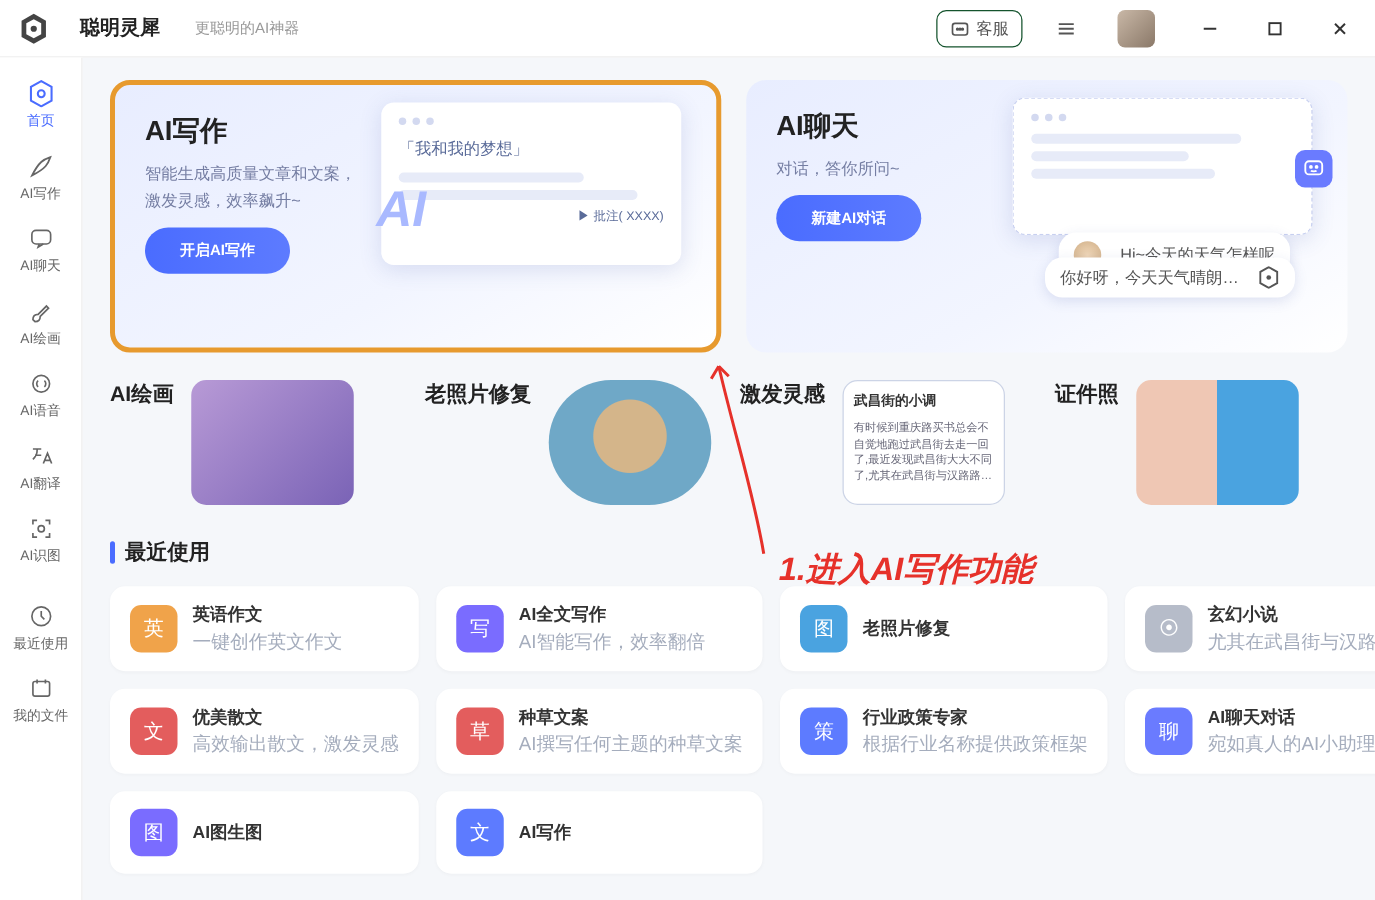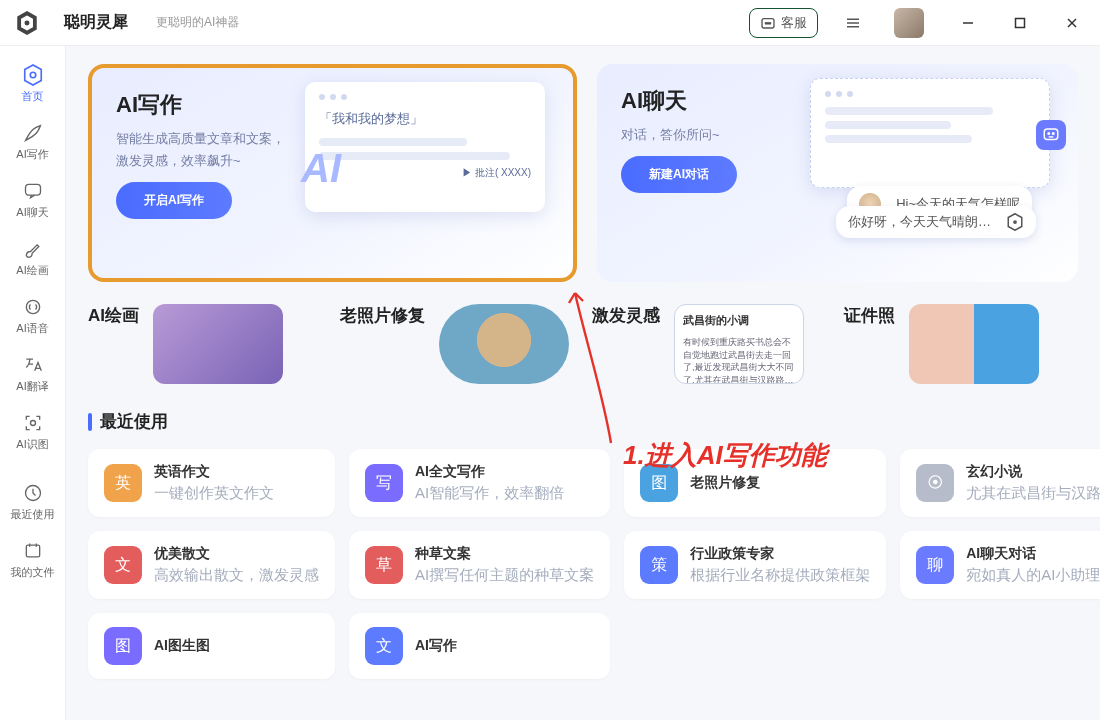--- a/index.html
+++ b/index.html
@@ -37,21 +37,21 @@
 .mock-line{height:8px;background:#e7ebf8;border-radius:4px;margin-bottom:6px}
 .mock-chip{position:absolute;bottom:22px;right:10px;background:#fff;border-radius:24px;padding:8px 16px;font-size:13px;color:#555;box-shadow:0 4px 14px rgba(60,80,160,.15);display:flex;align-items:center;gap:8px}
 .ai-mark{position:absolute;left:-4px;top:64px;font-size:40px;font-weight:700;color:#a9b9ff;font-style:italic}
 .chat-bubble{position:absolute;background:#fff;border-radius:14px;padding:7px 12px;font-size:13px;color:#555;box-shadow:0 3px 10px rgba(60,80,160,.15);display:flex;align-items:center;gap:15px}
 .chat-b1{right:28px;top:108px}
 .chat-b2{right:24px;bottom:20px}
 .chat-ava{width:22px;height:22px;border-radius:11px;background:radial-gradient(circle,#f0d7b8,#cfae87)}
 .tool-row{display:flex;gap:18px;margin-top:22px}
 .tool-card{flex:1;display:flex;gap:14px;align-items:flex-start;cursor:pointer}
 .tool-card strong{font-size:17px;font-weight:700;color:#222}
-.tool-thumb{width:130px;height:80px;border-radius:12px;background:#dde4f2;overflow:hidden;position:relative}
+.tool-thumb{width:130px;height:100px;border-radius:12px;background:#dde4f2;overflow:hidden;position:relative}
 .thumb-paint{background:linear-gradient(135deg,#b89ad6,#7a63b6)}
 .thumb-photo{background:radial-gradient(circle at 50% 45%,#d4b58a 0%,#d4b58a 34%,#6fa8c7 35%);border-radius:52px}
 .thumb-text{background:#fff;border:1px solid #ccd4e6;padding:8px;font-size:9px;color:#748}
 .thumb-id{background:linear-gradient(90deg,#efc7b4 0 50%,#4aa3e0 50%)}
 .section-title{display:flex;align-items:center;gap:8px;margin:26px 0 16px;font-size:17px;font-weight:700;color:#222}
 .section-title:before{content:"";width:4px;height:18px;background:#4a6cff;border-radius:2px}
 .grid{display:grid;grid-template-columns:repeat(4,1fr);gap:14px}
 .card{background:#fff;border-radius:12px;padding:14px 16px;display:flex;align-items:center;gap:12px;cursor:pointer;box-shadow:0 1px 3px rgba(0,0,0,.03)}
 .card-ic{width:38px;height:38px;border-radius:9px;display:flex;align-items:center;justify-content:center;font-size:16px;color:#fff;flex-shrink:0}
 .card-txt{display:flex;flex-direction:column;gap:3px;min-width:0}

